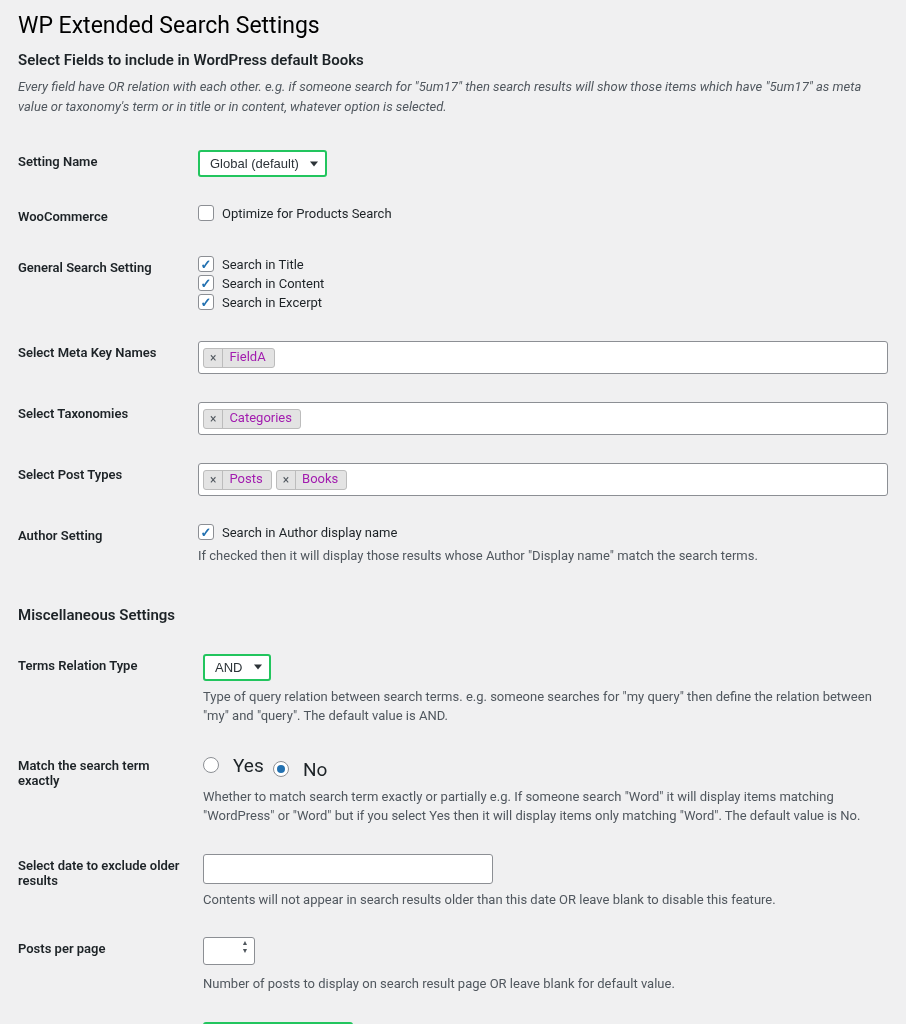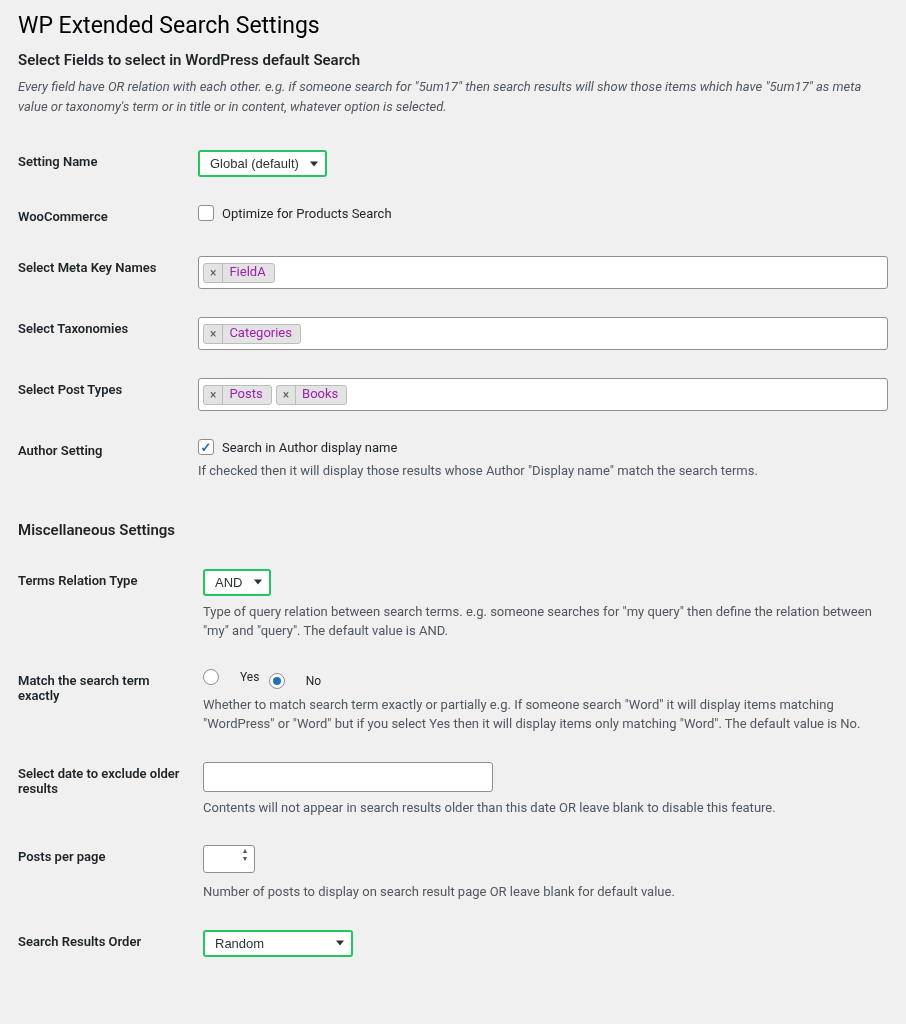--- a/index.html
+++ b/index.html
@@ -152,23 +152,23 @@
   }
   .wp-radio.checked::after {
     content: "";
     width: 8px; height: 8px;
     background: #2271b1;
     border-radius: 50%;
   }
   .radio-row {
     display: inline-flex;
     align-items: center;
-    gap: 21px;
+    gap: 14px;
     margin-right: 6px;
-    font-size: 12px;
+    font-size: 19px;
   }
   .text-input {
     background: #fff;
     border: 1px solid #8c8f94;
     border-radius: 3px;
     padding: 4px 8px;
     font-size: 13px;
     width: 290px;
     height: 30px;
   }
@@ -196,21 +196,21 @@
     cursor: pointer;
     text-align: center;
   }
   .select-wide { width: 150px; }
 </style>
 </head>
 <body>
 
 <h1 class="page-title">WP Extended Search Settings</h1>
 
-<h2 class="section-heading">Select Fields to select in WordPress default Search</h2>
+<h2 class="section-heading">Select Fields to include in WordPress default Books</h2>
 <p class="section-intro">Every field have OR relation with each other. e.g. if someone search for "5um17" then search results will show those items which have "5um17" as meta value or taxonomy's term or in title or in content, whatever option is selected.</p>
 
 <table class="form-table">
 <tbody>
   <tr>
     <th>Setting Name</th>
     <td>
       <span class="select-wrap">
         <select class="wp-select">
           <option>Global (default)</option>
@@ -222,20 +222,37 @@
   <tr>
     <th>WooCommerce</th>
     <td>
       <div class="checkbox-row">
         <span class="wp-checkbox"></span>
         <span>Optimize for Products Search</span>
       </div>
     </td>
   </tr>
 
+  <tr>
+    <th>General Search Setting</th>
+    <td>
+      <div class="checkbox-row">
+        <span class="wp-checkbox checked"></span>
+        <span>Search in Title</span>
+      </div>
+      <div class="checkbox-row">
+        <span class="wp-checkbox checked"></span>
+        <span>Search in Content</span>
+      </div>
+      <div class="checkbox-row">
+        <span class="wp-checkbox checked"></span>
+        <span>Search in Excerpt</span>
+      </div>
+    </td>
+  </tr>
 
   <tr>
     <th>Select Meta Key Names</th>
     <td>
       <div class="token-input">
         <span class="token">
           <span class="token-x">×</span>
           <span class="token-label">FieldA</span>
         </span>
       </div>

